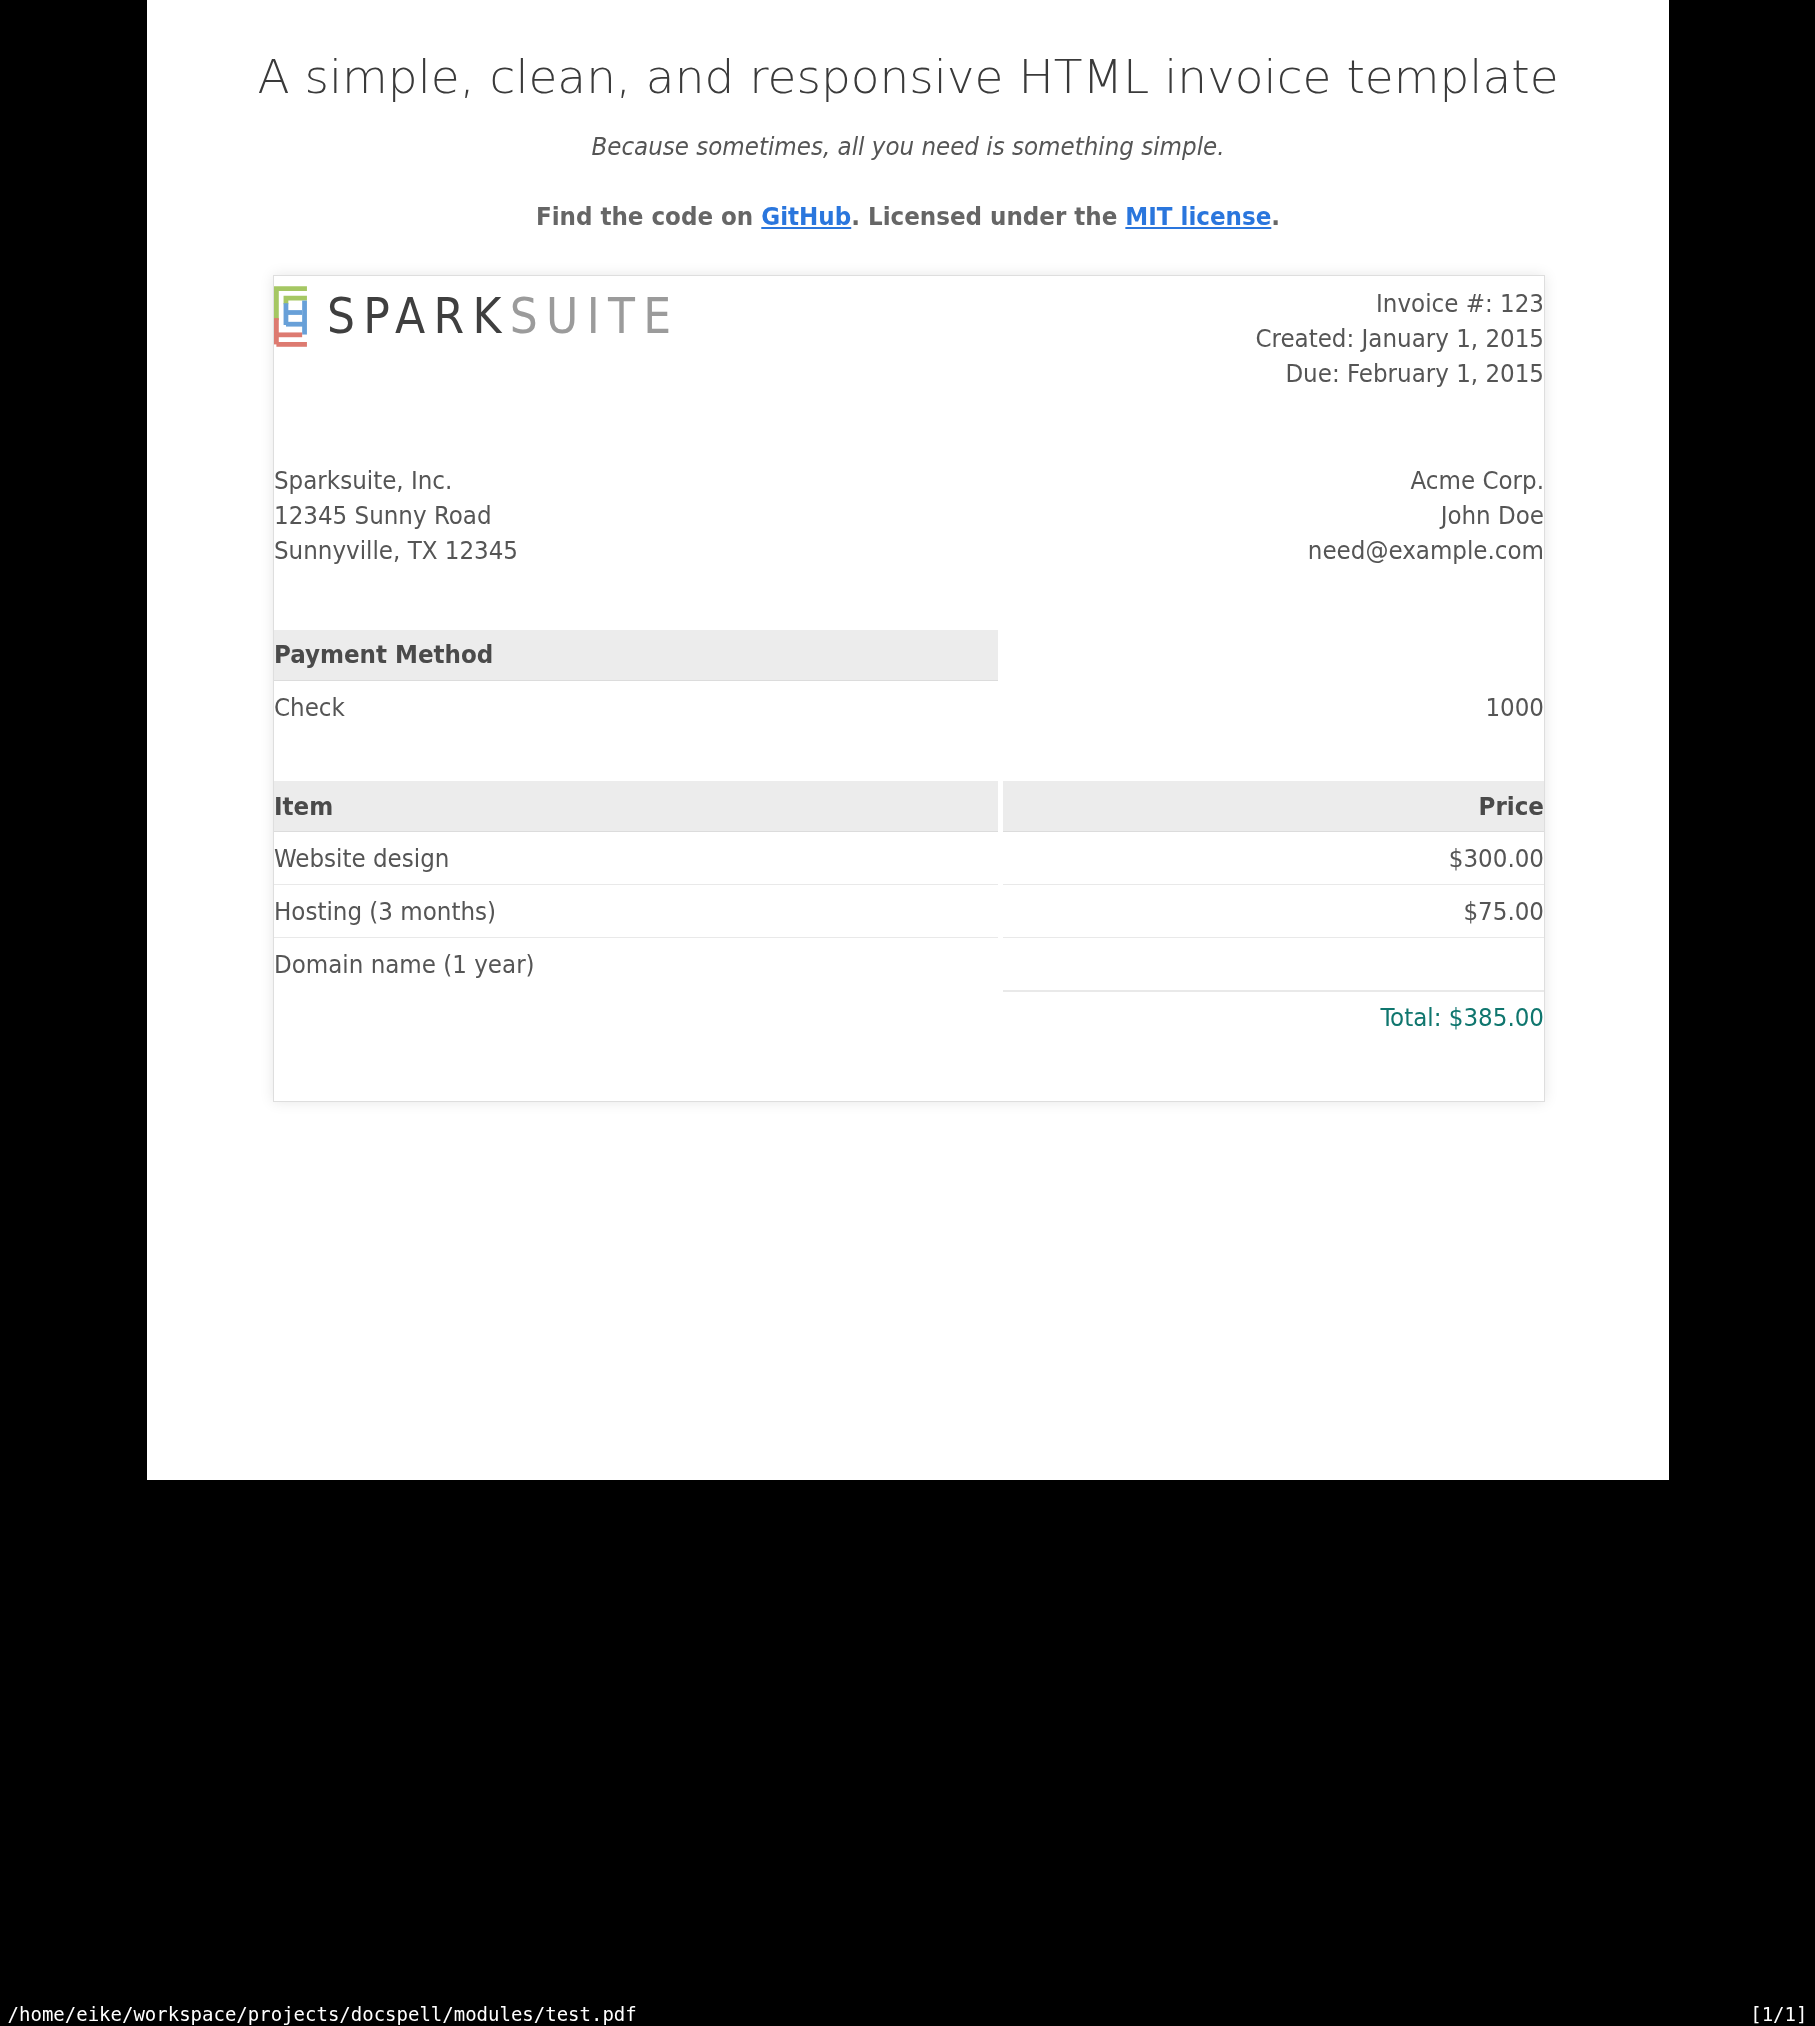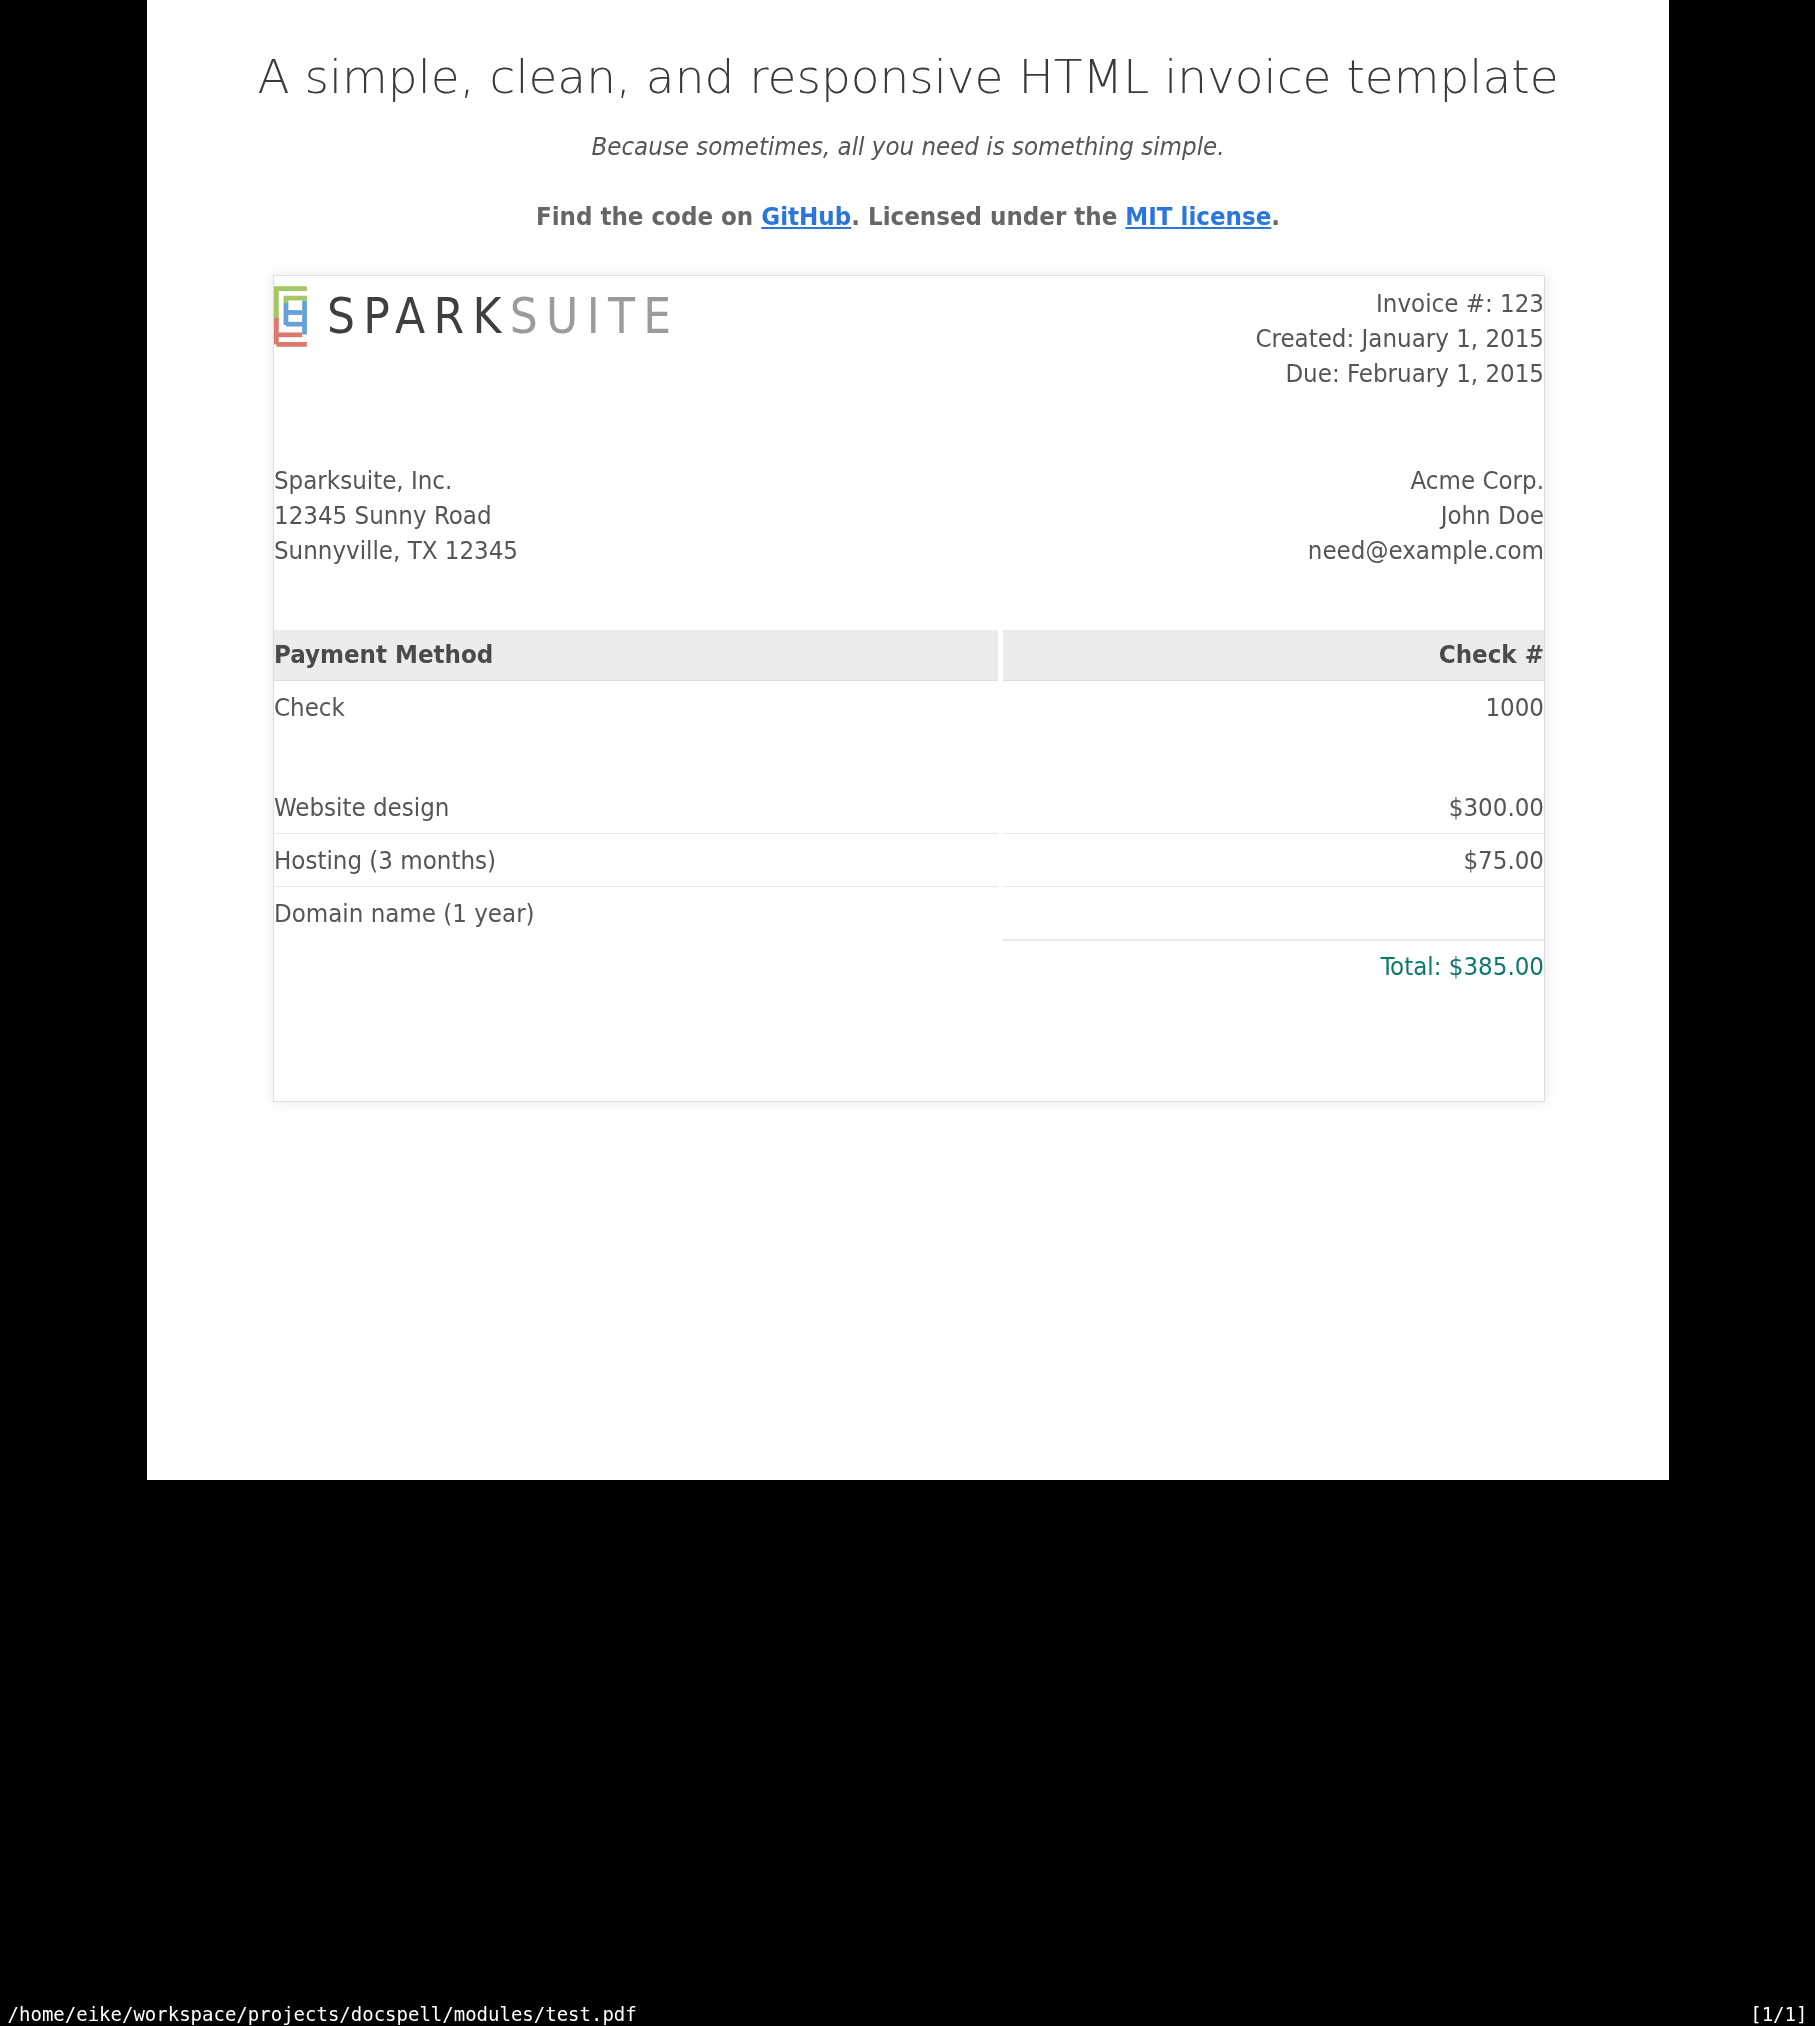--- a/index.html
+++ b/index.html
@@ -179,29 +179,32 @@
       <div class="addr-right">
         <div>Acme Corp.</div>
         <div>John Doe</div>
         <div>need@example.com</div>
       </div>
     </div>
 
     <div class="tbl tbl-payment">
       <div class="t-row t-head">
         <div class="c-l">Payment Method</div>
-        <div class="c-r">Check #</div>
       </div>
       <div class="t-row t-data">
         <div class="c-l">Check</div>
         <div class="c-r">1000</div>
       </div>
     </div>
 
     <div class="tbl tbl-items">
+      <div class="t-row t-head">
+        <div class="c-l">Item</div>
+        <div class="c-r">Price</div>
+      </div>
       <div class="t-row t-item">
         <div class="c-l">Website design</div>
         <div class="c-r">$300.00</div>
       </div>
       <div class="t-row t-item">
         <div class="c-l">Hosting (3 months)</div>
         <div class="c-r">$75.00</div>
       </div>
       <div class="t-row t-item last">
         <div class="c-l">Domain name (1 year)</div>

